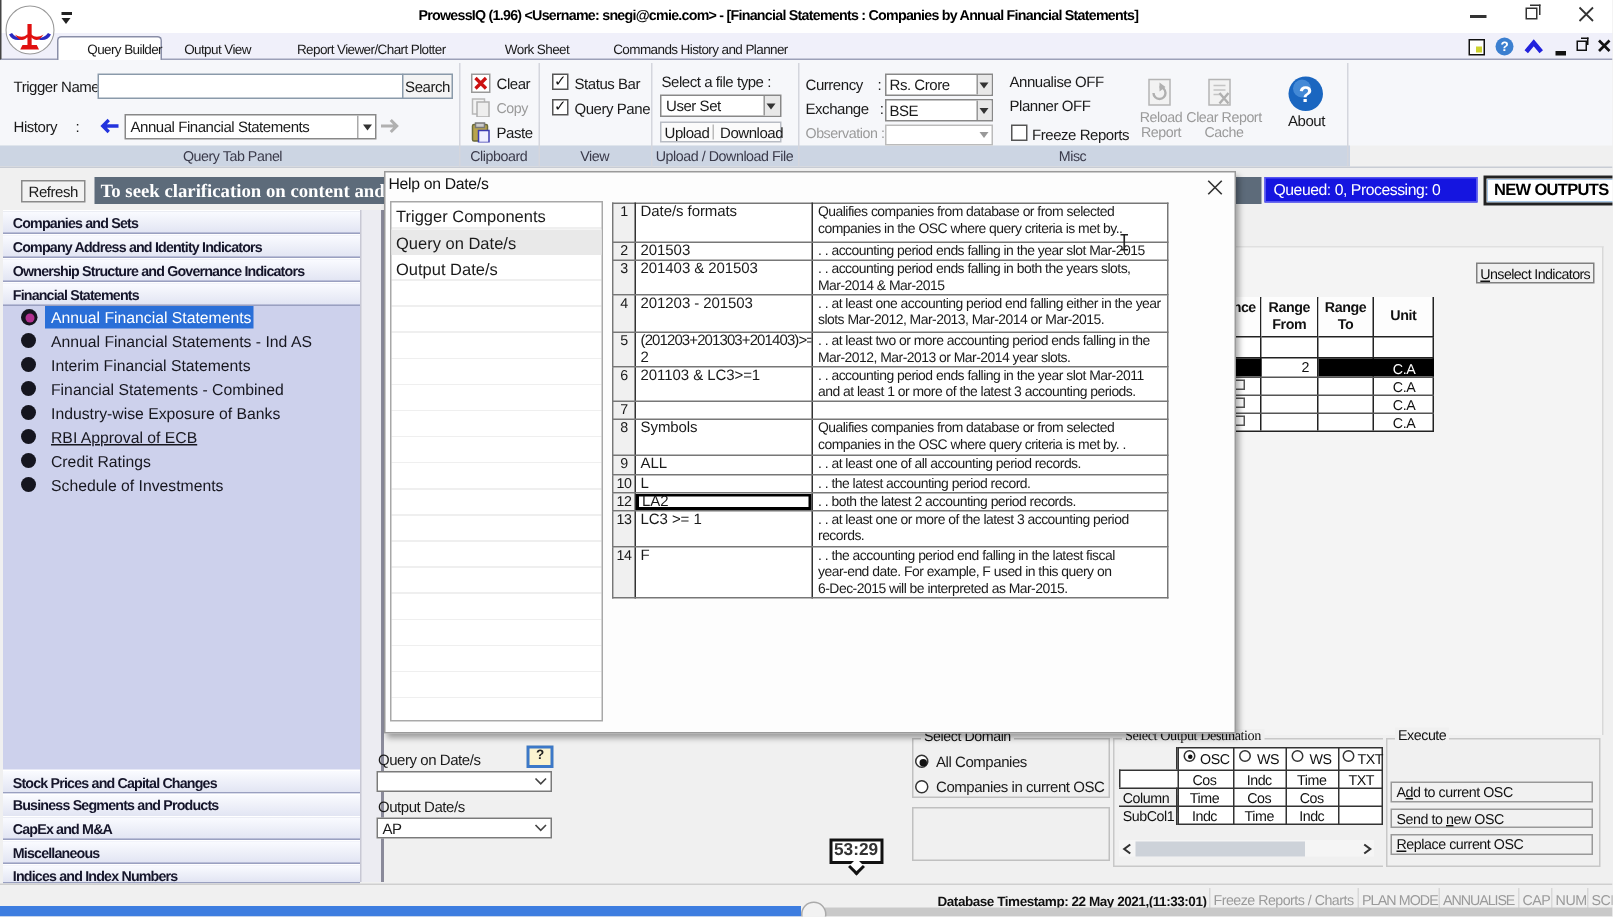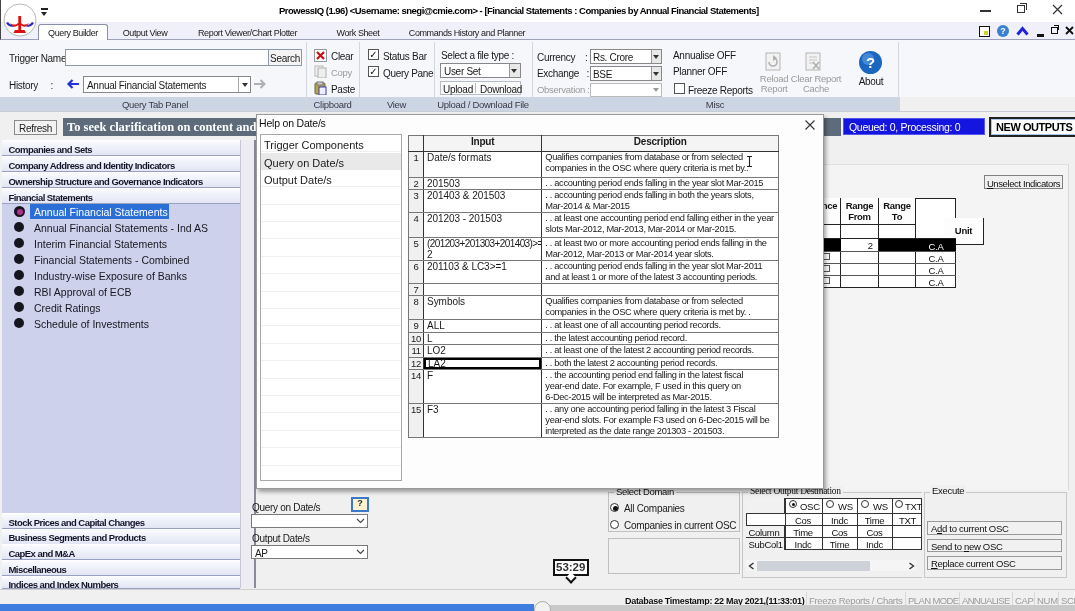--- a/index.html
+++ b/index.html
@@ -38,21 +38,21 @@
 <div class="abs" style="left:1020px;top:3px;width:7px;height:7px;border-top:1px solid #333;border-right:1px solid #333;"></div>
 <svg class="abs" style="left:1052px;top:4px;" width="11" height="11">
     <path d="M1 1 L10 10 M10 1 L1 10" stroke="#333" stroke-width="1.2"></path>
   </svg>
 
 <div class="abs" style="left:41px;top:8px;width:7px;height:2px;background:#222;"></div>
 <div class="abs" style="left:41px;top:12px;width:0;height:0;border-left:3.5px solid transparent;border-right:3.5px solid transparent;border-top:4.5px solid #222;"></div>
 
 <div class="abs" style="left:0;top:22px;width:1075px;height:18px;background:#f0f0fa;border-bottom:1px solid #9ca0b8;border-left:1px solid #444;"></div>
 <div class="abs" style="left:38px;top:24px;width:70px;height:16px;background:#fff;border:1px solid #8a8fa8;border-bottom:none;border-radius:3px 3px 0 0;"></div>
-<div class="abs tabt" style="left:38px;top:28px;width:70px;text-align:center;">Query Builder</div>
+<div class="abs tabt" style="left:38px;top:28px;width:70px;text-align:right;">Query Builder</div>
 <div class="abs tabt" style="left:110px;top:28px;width:70px;text-align:center;">Output View</div>
 <div class="abs tabt" style="left:190px;top:28px;width:115px;text-align:center;">Report Viewer/Chart Plotter</div>
 <div class="abs tabt" style="left:330px;top:28px;width:56px;text-align:center;">Work Sheet</div>
 <div class="abs tabt" style="left:403px;top:28px;width:128px;text-align:center;">Commands History and Planner</div>
 
 <div class="abs" style="left:979px;top:26px;width:11px;height:11px;border:1.5px solid #111;background:#fff;"></div>
 <div class="abs" style="left:984px;top:31px;width:4px;height:4px;background:#cdd22e;"></div>
 <div class="abs" style="left:997px;top:25px;width:12px;height:12px;border-radius:50%;background:#3b7fd0;color:#fff;font-size:9px;font-weight:bold;text-align:center;line-height:12px;">?</div>
 <svg class="abs" style="left:1016px;top:26px;" width="13" height="10">
     <path d="M1.5 8.5 L6.5 2.5 L11.5 8.5" stroke="#2222dd" stroke-width="3" fill="none"></path>
@@ -195,42 +195,42 @@
 <div class="abs sbt" style="left:34px;top:206px;color:#fff;">Annual Financial Statements</div>
 <div class="blt" style="top:222px;"></div>
 <div class="abs sbt" style="left:34px;top:222px;">Annual Financial Statements - Ind AS</div>
 <div class="blt" style="top:238px;"></div>
 <div class="abs sbt" style="left:34px;top:238px;">Interim Financial Statements</div>
 <div class="blt" style="top:254px;"></div>
 <div class="abs sbt" style="left:34px;top:254px;">Financial Statements - Combined</div>
 <div class="blt" style="top:270px;"></div>
 <div class="abs sbt" style="left:34px;top:270px;">Industry-wise Exposure of Banks</div>
 <div class="blt" style="top:286px;"></div>
-<div class="abs sbt" style="left:34px;top:286px;">RBI Approval of ECB</div>
+<div class="abs sbt" style="left:34px;top:286px;text-decoration:underline;">RBI Approval of ECB</div>
 <div class="blt" style="top:302px;"></div>
 <div class="abs sbt" style="left:34px;top:302px;">Credit Ratings</div>
 <div class="blt" style="top:318px;"></div>
 <div class="abs sbt" style="left:34px;top:318px;">Schedule of Investments</div>
 
 <div class="sbh" style="top:513px;">Stock Prices and Capital Changes</div>
 <div class="sbh" style="top:528.7px;">Business Segments and Products</div>
 <div class="sbh" style="top:544.4px;">CapEx and M&amp;A</div>
 <div class="sbh" style="top:560.1px;">Miscellaneous</div>
 <div class="sbh" style="top:575.8px;height:13px;">Indices and Index Numbers</div>
 
 <div class="abs" style="left:820px;top:164px;width:249px;height:326px;background:#f4f4f4;border-top:1px solid #e0e0e0;border-right:1px solid #d8d8d8;"></div>
 <div class="abs" style="left:984px;top:175px;width:79px;height:14px;background:#f0f0f0;border:1px solid #808080;"></div>
 <div class="abs" style="left:984px;top:178px;width:79px;text-align:center;font-size:9.5px;letter-spacing:-0.4px;color:#111;"><span style="text-decoration:underline;">U</span>nselect Indicators</div>
 
 <div class="abs" style="left:820px;top:198px;width:136px;height:89.5px;background:#fff;border:1px solid #222;"></div>
 
 <div class="rth" style="left:819px;width:22px;">nce</div>
 <div class="rth" style="left:841px;width:38px;">Range<br>From</div>
 <div class="rth" style="left:879px;width:37px;">Range<br>To</div>
-<div class="rth" style="left:944px;width:40px;padding-top:7px;margin-top:20px;">Unit</div>
+<div class="rth" style="left:916px;width:40px;padding-top:7px;">Unit</div>
 
 <div class="abs" style="left:820px;top:225px;width:136px;height:13.5px;border-bottom:1px solid #222;"></div>
 <div class="abs" style="left:840px;top:225px;width:1px;height:62px;background:#222;"></div>
 <div class="abs" style="left:878px;top:225px;width:1px;height:62px;background:#222;"></div>
 <div class="abs" style="left:915px;top:225px;width:1px;height:62px;background:#222;"></div>
 
 <div class="abs" style="left:820px;top:239px;width:21px;height:12px;background:#000;"></div>
 <div class="abs" style="left:879px;top:239px;width:37px;height:12px;background:#000;"></div>
 <div class="abs" style="left:916px;top:239px;width:40px;height:12px;background:#000;"></div>
 <div class="abs" style="left:841px;top:240px;width:32px;text-align:right;font-size:9.5px;color:#111;">2</div>
@@ -332,25 +332,20 @@
 <div class="abs dlt" style="left:264px;top:156.5px;">Query on Date/s</div>
 <div class="abs dlt" style="left:264px;top:174px;">Output Date/s</div>
 
 <table id="htbl" class="abs" style="left:408px;top:135px;">
 <colgroup>
       <col style="width:15px">
       <col style="width:118px">
       <col style="width:236px">
     </colgroup>
 <tbody>
-      <tr class="hd" style="height:16px;">
-        <td></td>
-        <td>Input</td>
-        <td>Description</td>
-      </tr>
 <tr style="height:26px;">
         <td>1</td>
         <td>Date/s formats</td>
         <td>Qualifies companies from database or from selected<br>companies in the OSC where query criteria is met by..</td>
       </tr>
 <tr style="height:12px;">
         <td>2</td>
         <td>201503</td>
         <td>. . accounting period ends falling in the year slot Mar-2015</td>
       </tr>
@@ -387,39 +382,34 @@
 <tr style="height:13px;">
         <td>9</td>
         <td>ALL</td>
         <td>. . at least one of all accounting period records.</td>
       </tr>
 <tr style="height:12px;">
         <td>10</td>
         <td>L</td>
         <td>. . the latest accounting period record.</td>
       </tr>
-<tr style="height:13px;">
-        <td>11</td>
-        <td>LO2</td>
-        <td>. . at least one of the latest 2 accounting period records.</td>
-      </tr>
 <tr style="height:12px;">
         <td>12</td>
         <td class="sel">LA2</td>
         <td>. . both the latest 2 accounting period records.</td>
       </tr>
+<tr style="height:23.5px;">
+        <td>13</td>
+        <td>LC3 &gt;= 1</td>
+        <td>. . at least one or more of the latest 3 accounting period<br>records.</td>
+      </tr>
 <tr style="height:33.5px;">
         <td>14</td>
         <td>F</td>
         <td>. . the accounting period end falling in the latest fiscal<br>year-end date. For example, F used in this query on<br>6-Dec-2015 will be interpreted as Mar-2015.</td>
-      </tr>
-<tr style="height:34px;">
-        <td>15</td>
-        <td>F3</td>
-        <td>. . any one accounting period falling in the latest 3 Fiscal<br>year-end slots. For example F3 used on 6-Dec-2015 will be<br>interpreted as the date range 201303 - 201503.</td>
       </tr>
 </tbody>
   </table>
 
 <svg class="abs" style="left:746px;top:155px;" width="8" height="13">
     <path d="M1 1.5 h5 M1 11.5 h5 M3.5 1.5 v10" stroke="#222" stroke-width="1.1" fill="none"></path>
   </svg>
 
 <div class="abs" style="left:0;top:589px;width:1075px;height:22px;background:#f0f0f0;border-top:1px solid #cfcfcf;"></div>
 <div class="abs" style="left:625px;top:596px;font-size:9px;font-weight:bold;letter-spacing:-0.3px;color:#111;white-space:nowrap;">Database Timestamp: 22 May 2021,(11:33:01)</div>

